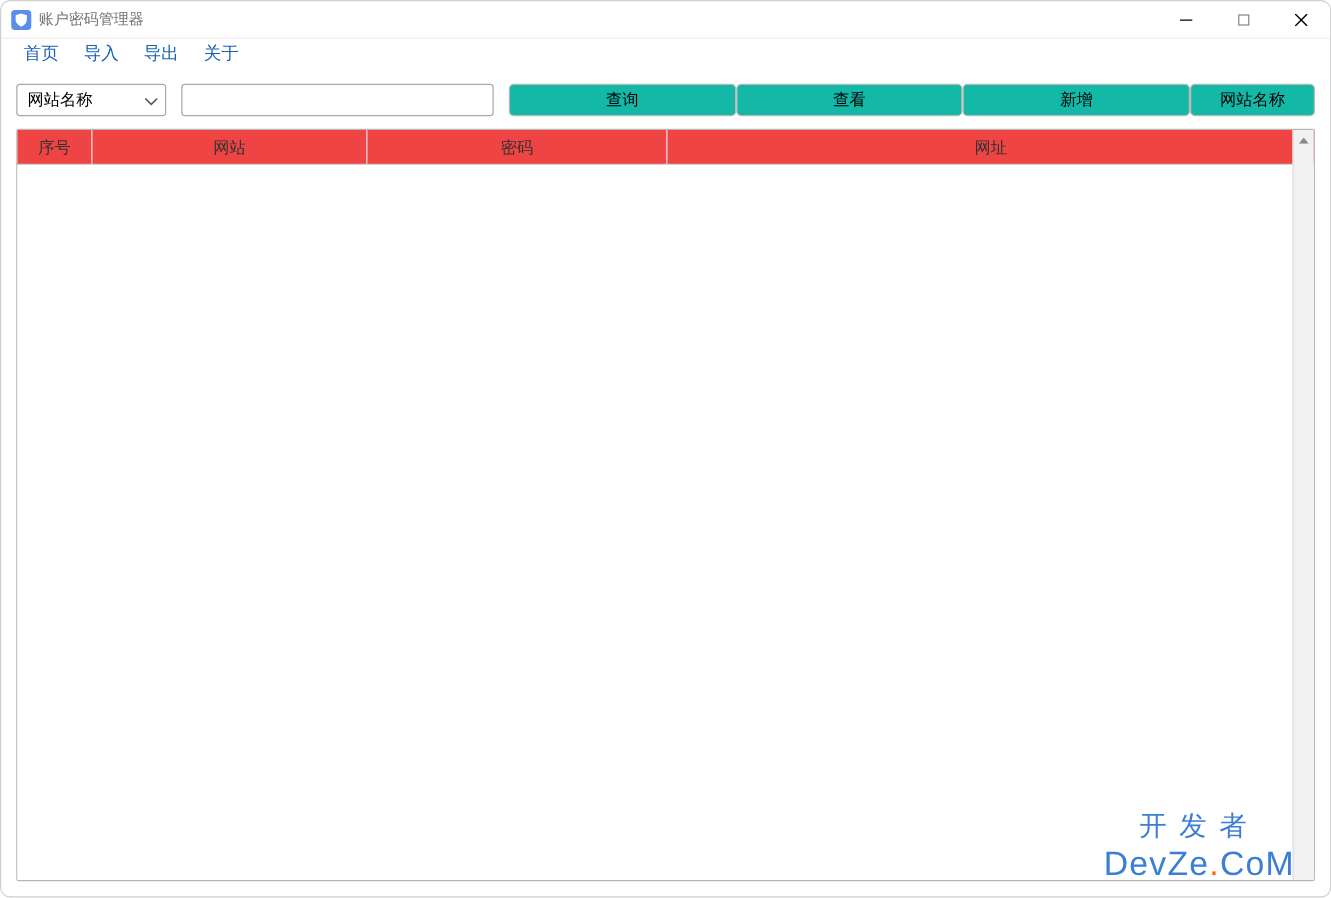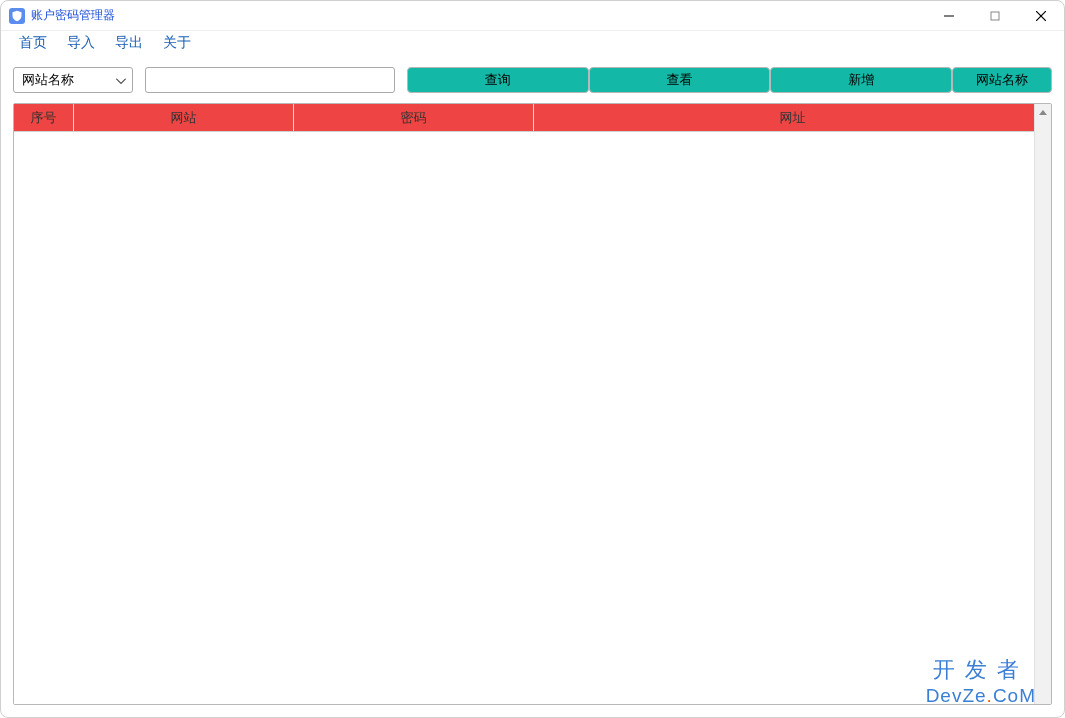--- a/index.html
+++ b/index.html
@@ -44,21 +44,21 @@
       height: 16px;
       background: #5b8def;
       border-radius: 3px;
       display: flex;
       align-items: center;
       justify-content: center;
     }
     .app-icon svg { width: 12px; height: 12px; }
     .title-text {
       font-size: 12px;
-      color: #1d4ed8;
+      color: #737373;
     }
     .titlebar-controls {
       display: flex;
       height: 100%;
     }
     .titlebar-btn {
       width: 46px;
       height: 100%;
       display: flex;
       align-items: center;
@@ -183,21 +183,21 @@
       text-align: center;
       pointer-events: none;
     }
     .watermark .line1 {
       font-size: 22px;
       letter-spacing: 10px;
       color: #3b7fd4;
       font-weight: 500;
     }
     .watermark .line2 {
-      font-size: 19px;
+      font-size: 27px;
       color: #3b7fd4;
       letter-spacing: 1px;
     }
     .watermark .line2 .dot { color: #ff6600; }
   </style>
 </head>
 <body>
 
 <div class="window">
 

